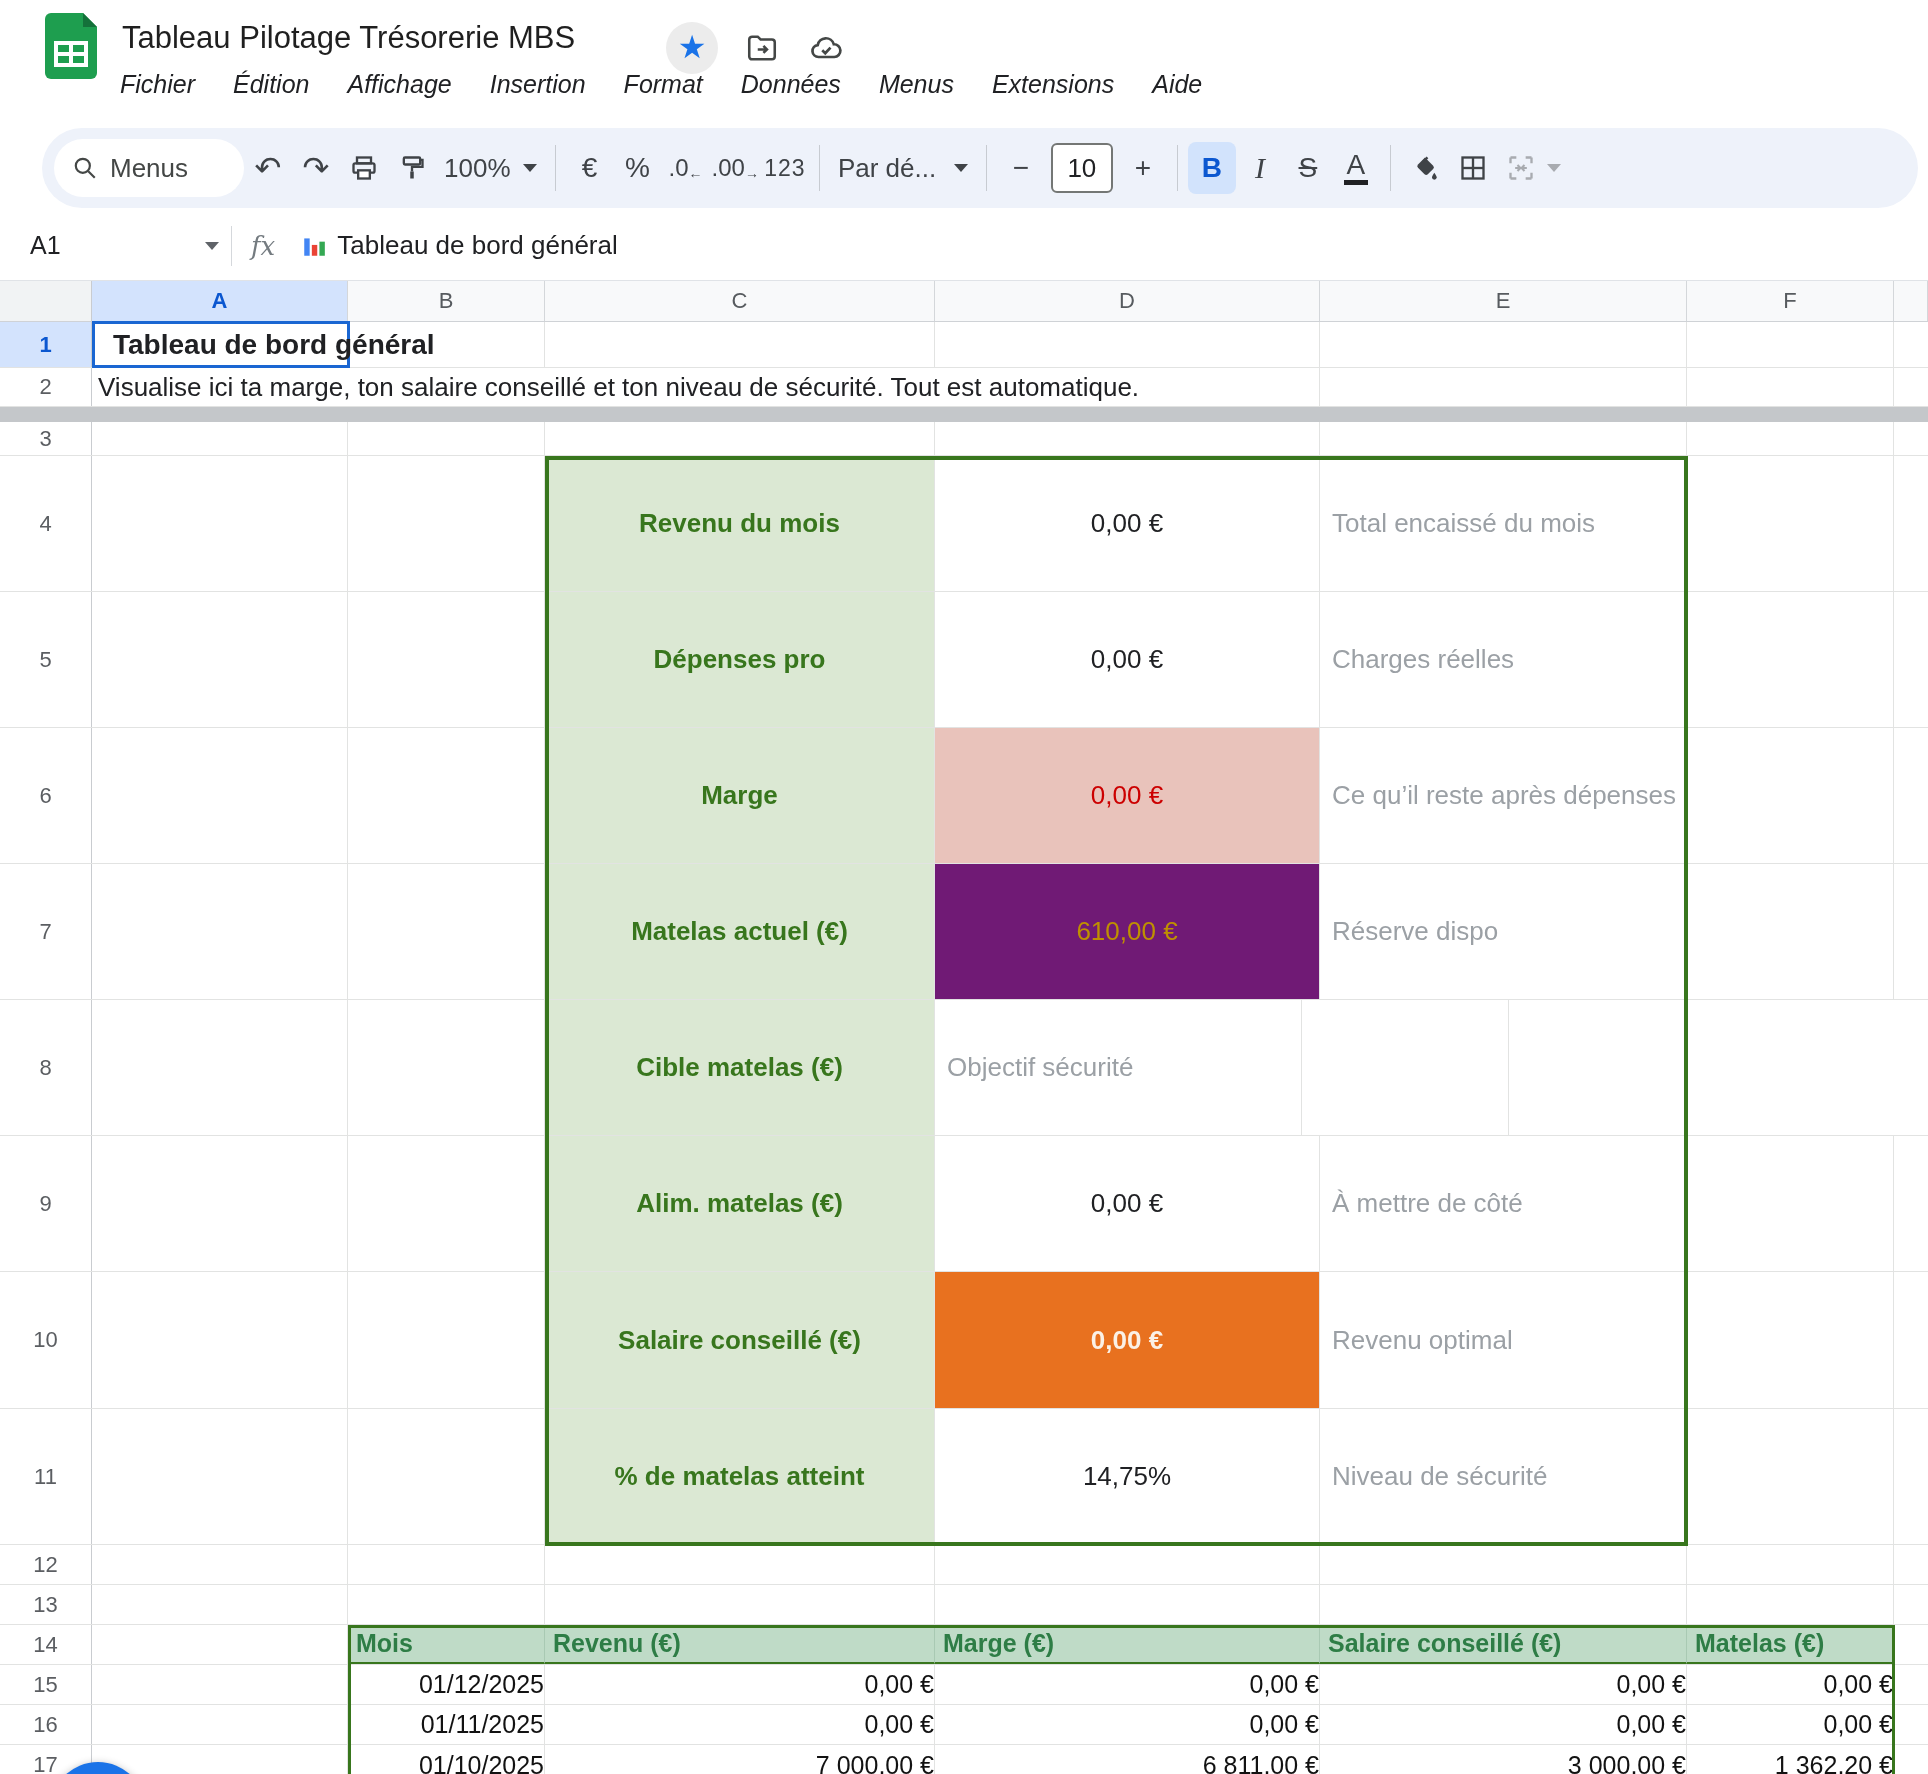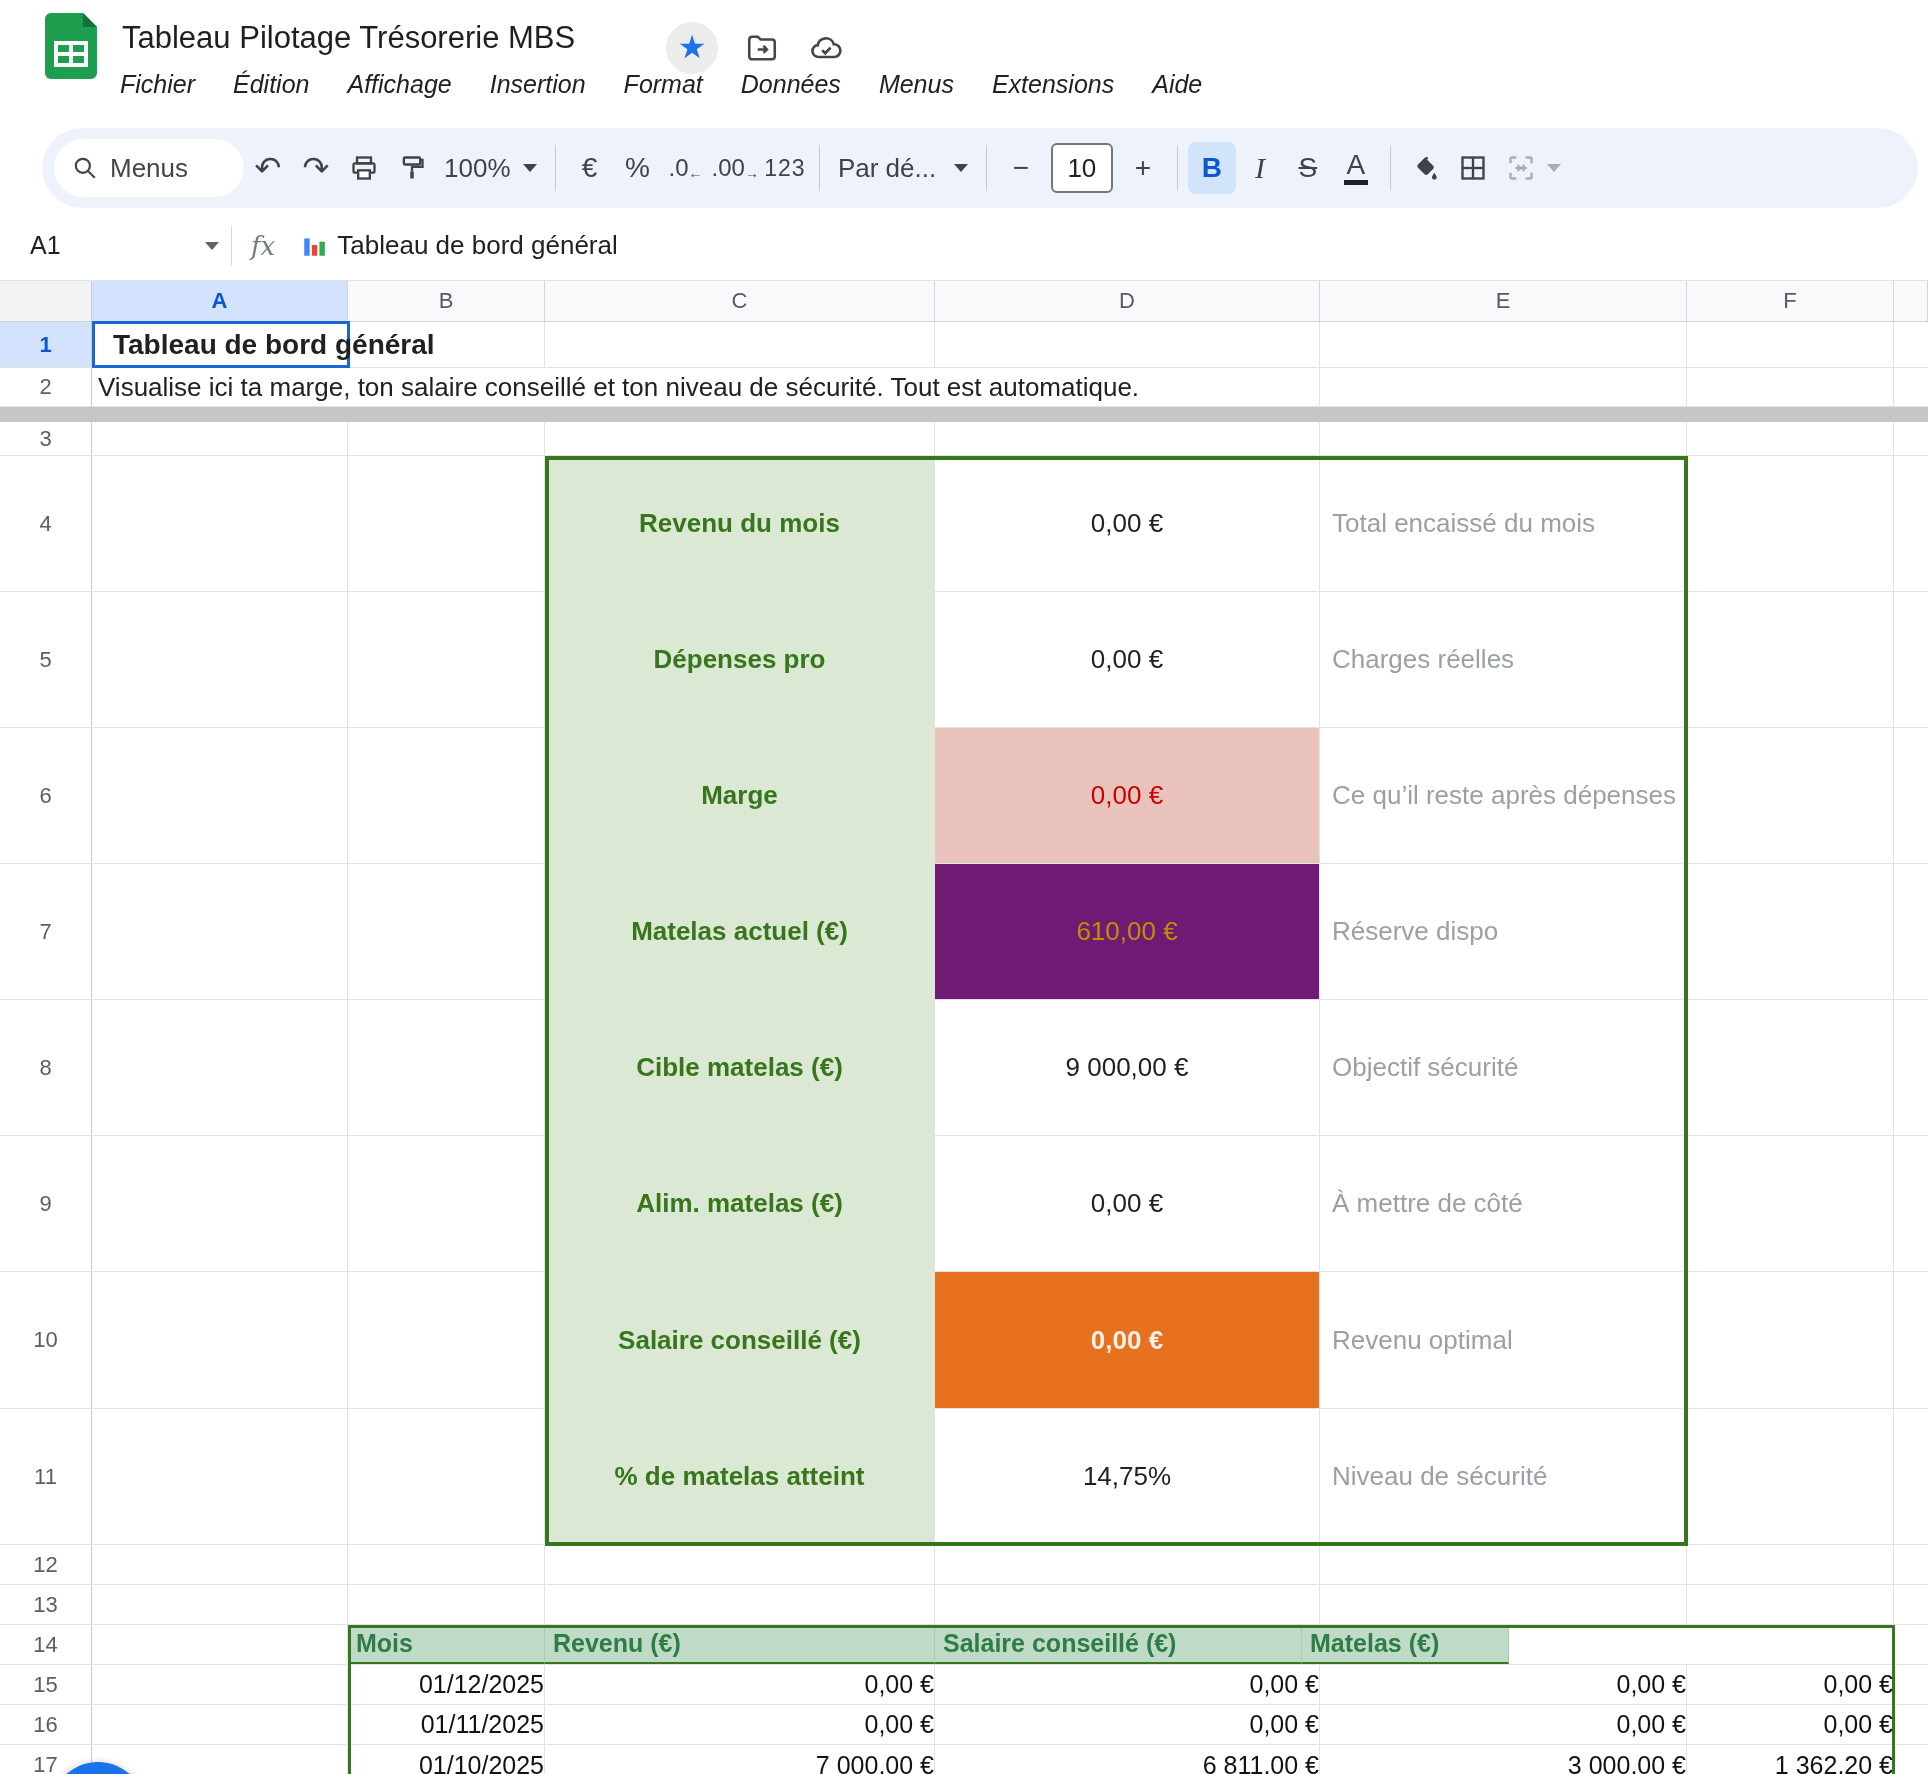--- a/index.html
+++ b/index.html
@@ -336,21 +336,20 @@
       <div class="c cE desc">Réserve dispo</div>
       <div class="c cF"></div>
         <div class="c cG"></div>
     </div>
 
     <div class="grow" style="height:136px;">
       <div class="rh">8</div>
       <div class="c cA"></div>
         <div class="c cB"></div>
       <div class="c cC lab">Cible matelas (€)</div>
-      <div class="c cD val">9 000,00 €</div>
       <div class="c cE desc">Objectif sécurité</div>
       <div class="c cF"></div>
         <div class="c cG"></div>
     </div>
 
     <div class="grow" style="height:136px;">
       <div class="rh">9</div>
       <div class="c cA"></div>
         <div class="c cB"></div>
       <div class="c cC lab">Alim. matelas (€)</div>
@@ -401,20 +400,21 @@
       <div class="c cE"></div>
         <div class="c cF"></div>
       <div class="c cG"></div>
     </div>
 
     <div class="grow" style="height:40px;">
       <div class="rh">14</div>
       <div class="c cA"></div>
       <div class="c cB th">Mois</div>
       <div class="c cC th">Revenu (€)</div>
+      <div class="c cD th">Marge (€)</div>
       <div class="c cE th">Salaire conseillé (€)</div>
       <div class="c cF th">Matelas (€)</div>
       <div class="c cG"></div>
     </div>
 
     <div class="grow" style="height:40px;">
       <div class="rh">15</div>
       <div class="c cA"></div>
       <div class="c cB td">01/12/2025</div>
       <div class="c cC td">0,00 €</div>

